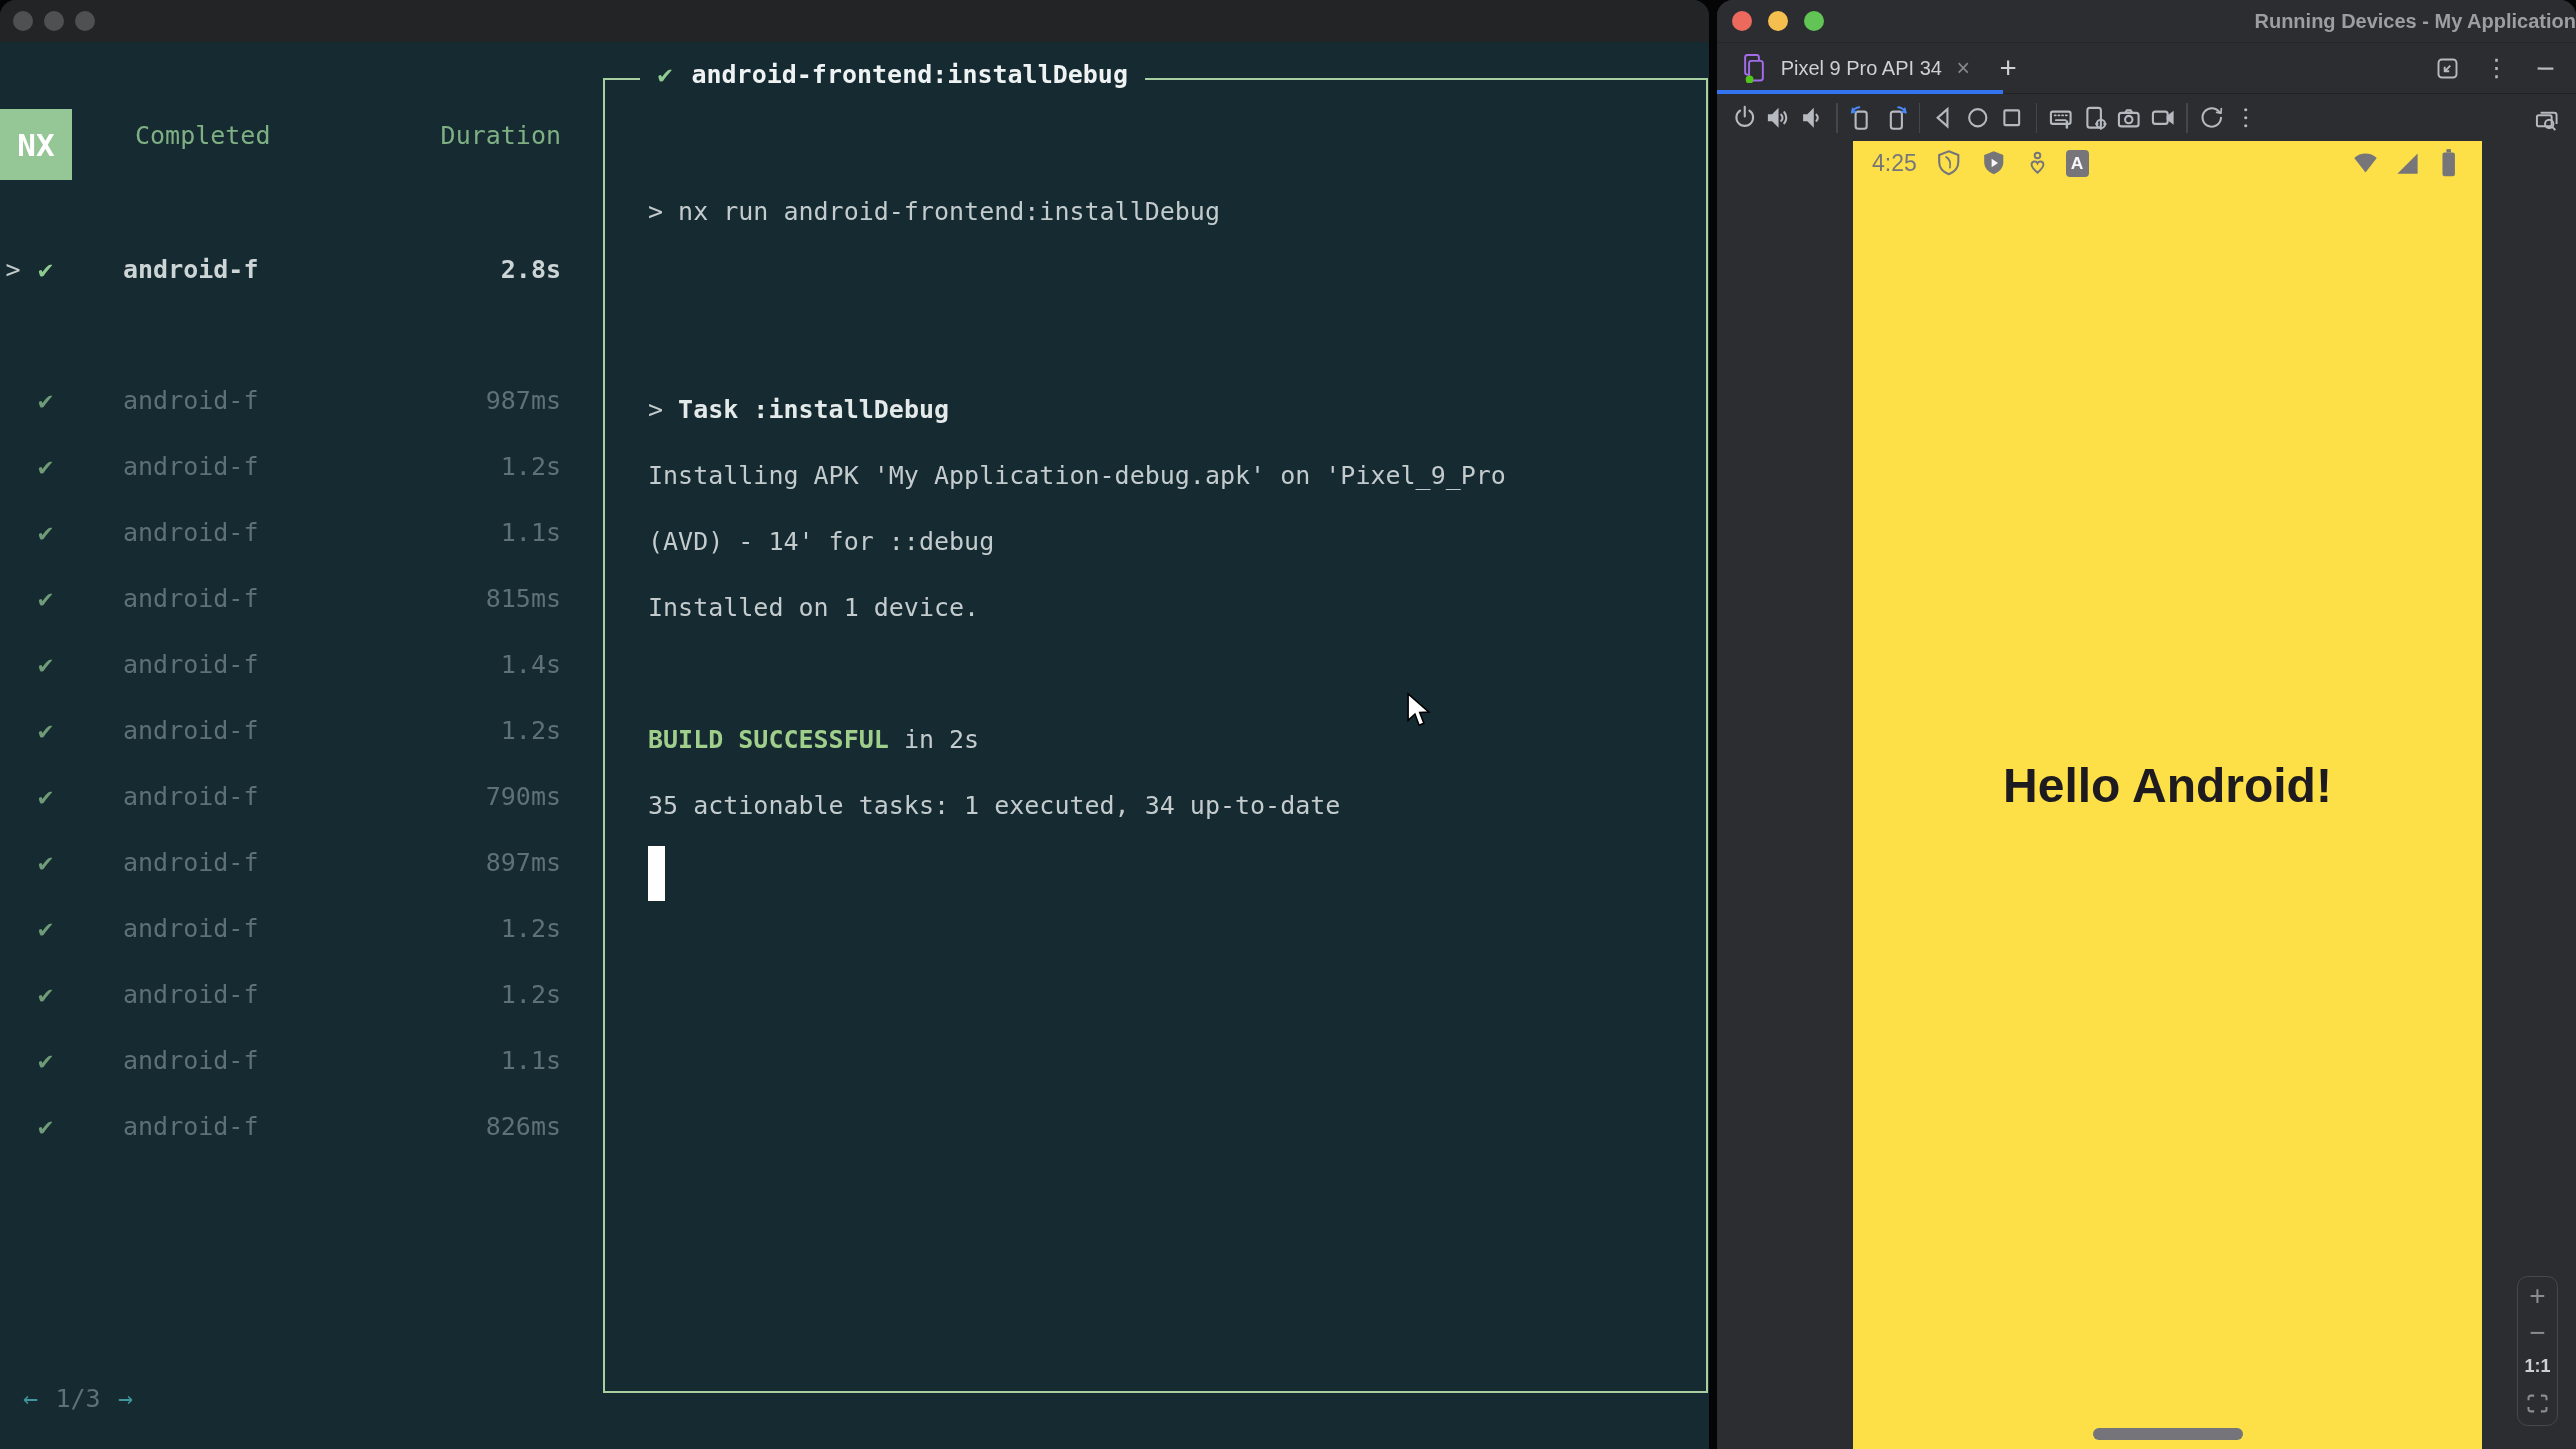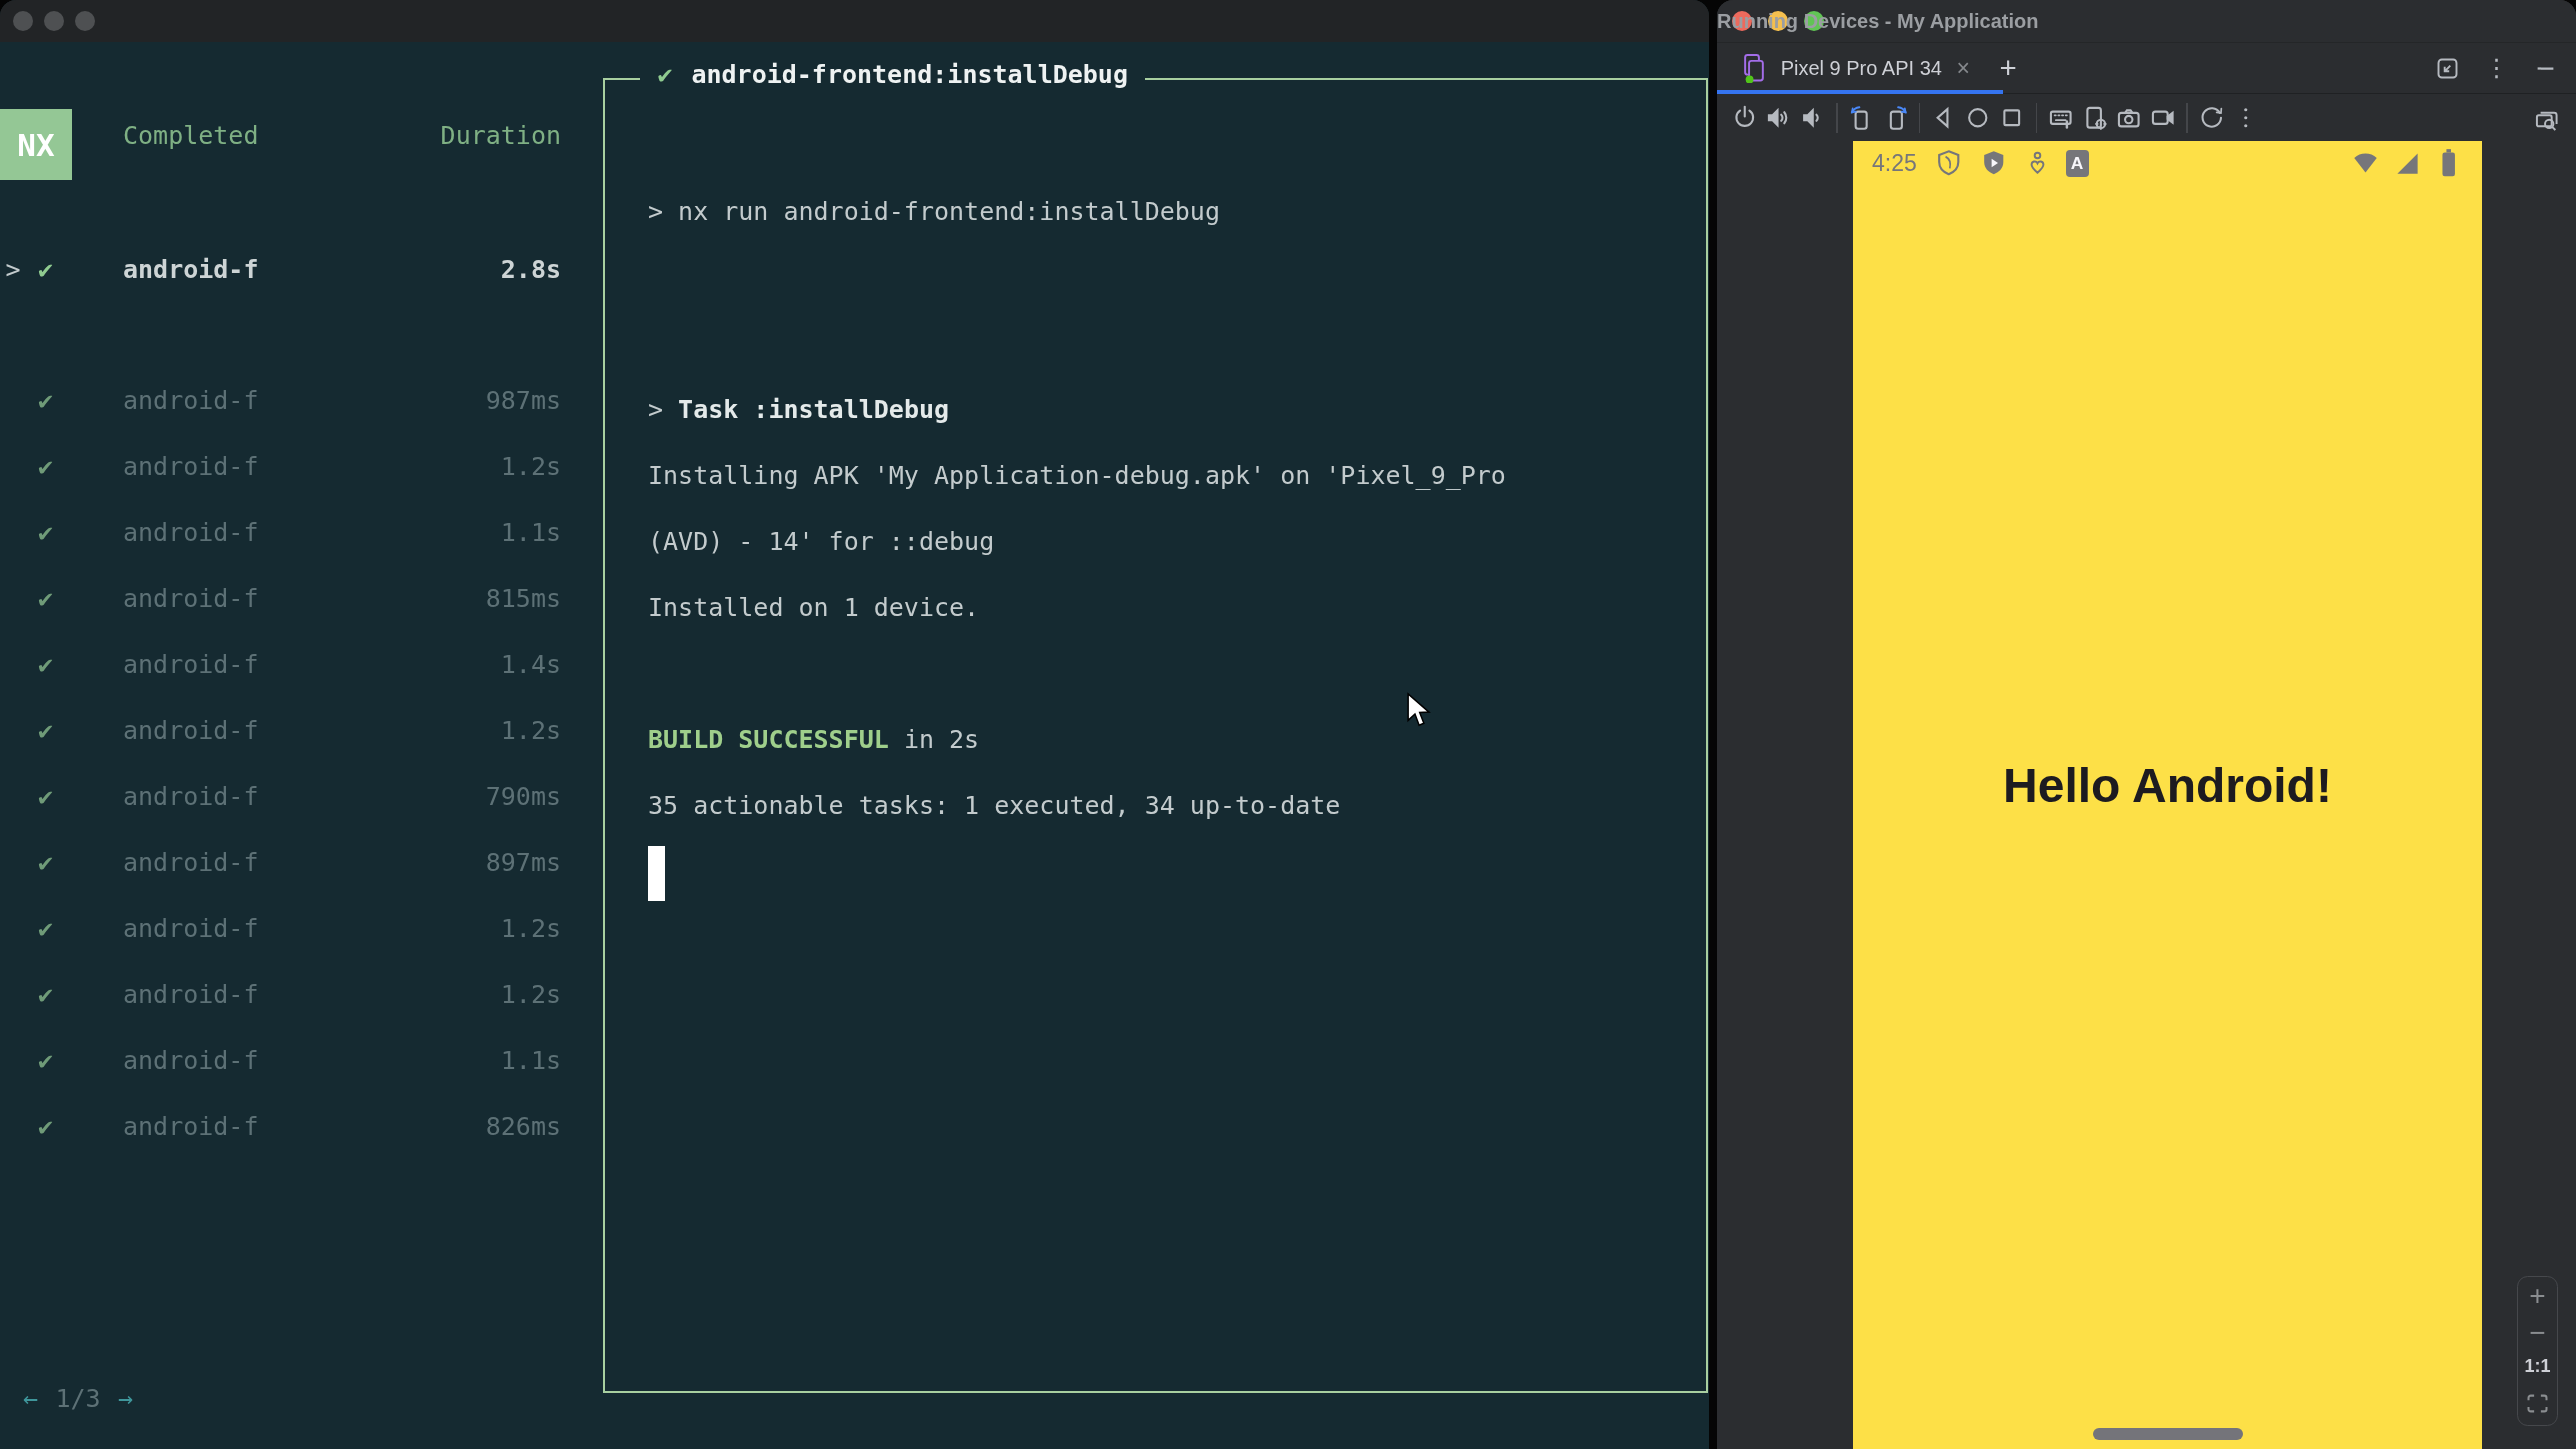--- a/index.html
+++ b/index.html
@@ -9,21 +9,21 @@
   .win-left{position:absolute;left:0;top:0;width:1709px;height:1449px;
             border-radius:16px 16px 0 0;overflow:hidden;background:#152a31;}
   .win-left .titlebar{height:42px;background:#222426;display:flex;align-items:center;padding-left:13.4px;}
   .tl-dot{width:20px;height:20px;border-radius:50%;background:#4e5052;margin-right:10.7px;}
   .win-left .body{position:absolute;left:0;top:42px;right:0;bottom:0;
                   font-family:"DejaVu Sans Mono",monospace;font-size:25px;color:#c3cbcd;}
   
   .nx-badge{position:absolute;left:0;top:67px;width:72px;height:71px;background:#94c795;
             color:#ffffff;font-weight:bold;font-size:31px;display:flex;align-items:center;justify-content:center;}
   .cols{position:absolute;left:0;top:79px;width:577px;height:47px;color:#7fb084;}
-  .col-completed{position:absolute;left:123px;text-align:center;}
+  .col-completed{position:absolute;left:135px;text-align:center;}
   .col-duration{position:absolute;right:16px;}
   .sel-row{position:absolute;left:0;top:213px;width:577px;height:47px;color:#cdd4d5;font-weight:bold;}
   .sel-row .chev{position:absolute;left:5.4px;color:#c3cbcd;font-weight:normal;}
   .sel-row .chk{position:absolute;left:38px;color:#8fcb90;}
   .sel-row .nm{position:absolute;left:123px;}
   .sel-row .dur{position:absolute;right:16px;}
   #task-rows{position:absolute;left:0;top:335px;width:577px;}
   .task-row{position:relative;height:66px;color:#5d7176;}
   .task-row .chk{position:absolute;left:38px;top:9.4px;color:#6f9b78;}
   .task-row .nm{position:absolute;left:123px;top:9.4px;}
@@ -44,21 +44,21 @@
   .t-green{font-weight:bold;color:#9fcf8b;}
   .cursor-block{display:inline-block;width:17.4px;height:55px;background:#ffffff;vertical-align:middle;}
   
   .win-right{position:absolute;left:1717px;top:0;width:859px;height:1449px;
              border-radius:16px 16px 0 0;overflow:hidden;background:#2b2d30;color:#b6bac0;}
   .win-right .titlebar{height:42px;background:#2b2d30;display:flex;align-items:center;position:relative;
                        border-bottom:1.3px solid #242628;}
   .traffic{display:flex;gap:16px;margin-left:14.8px;}
   .tr-dot{width:20px;height:20px;border-radius:50%;}
   .tr-red{background:#ec6a5d;}.tr-yellow{background:#f4bf4f;}.tr-green{background:#61c455;}
-  .win-right .wtitle{position:absolute;left:0;right:0;text-align:left;color:#9b9ea2;
+  .win-right .wtitle{position:absolute;left:0;right:0;text-align:right;color:#9b9ea2;
                      font-weight:bold;font-size:20px;}
   .tabrow{height:50px;position:relative;display:flex;align-items:center;border-bottom:1.3px solid #1f2123;}
   .tab{display:flex;align-items:center;gap:10.7px;padding:0 13.4px 0 19px;height:100%;position:relative;}
   .tab-label{color:#ced0d6;font-size:20px;}
   .tab-close{color:#85888c;font-size:23px;padding:0 4px;cursor:pointer;}
   .tab-new{color:#ced0d6;font-size:29.5px;font-weight:300;padding:0 12px;cursor:pointer;}
   .tab-underline{position:absolute;left:0;bottom:-1.3px;width:286px;height:4px;background:#3574f0;}
   .tabrow-right{position:absolute;right:13.4px;display:flex;align-items:center;gap:20px;}
   .toolbar{height:48px;display:flex;align-items:center;padding-left:10.7px;position:relative;
            border-bottom:1.3px solid #1f2123;}

